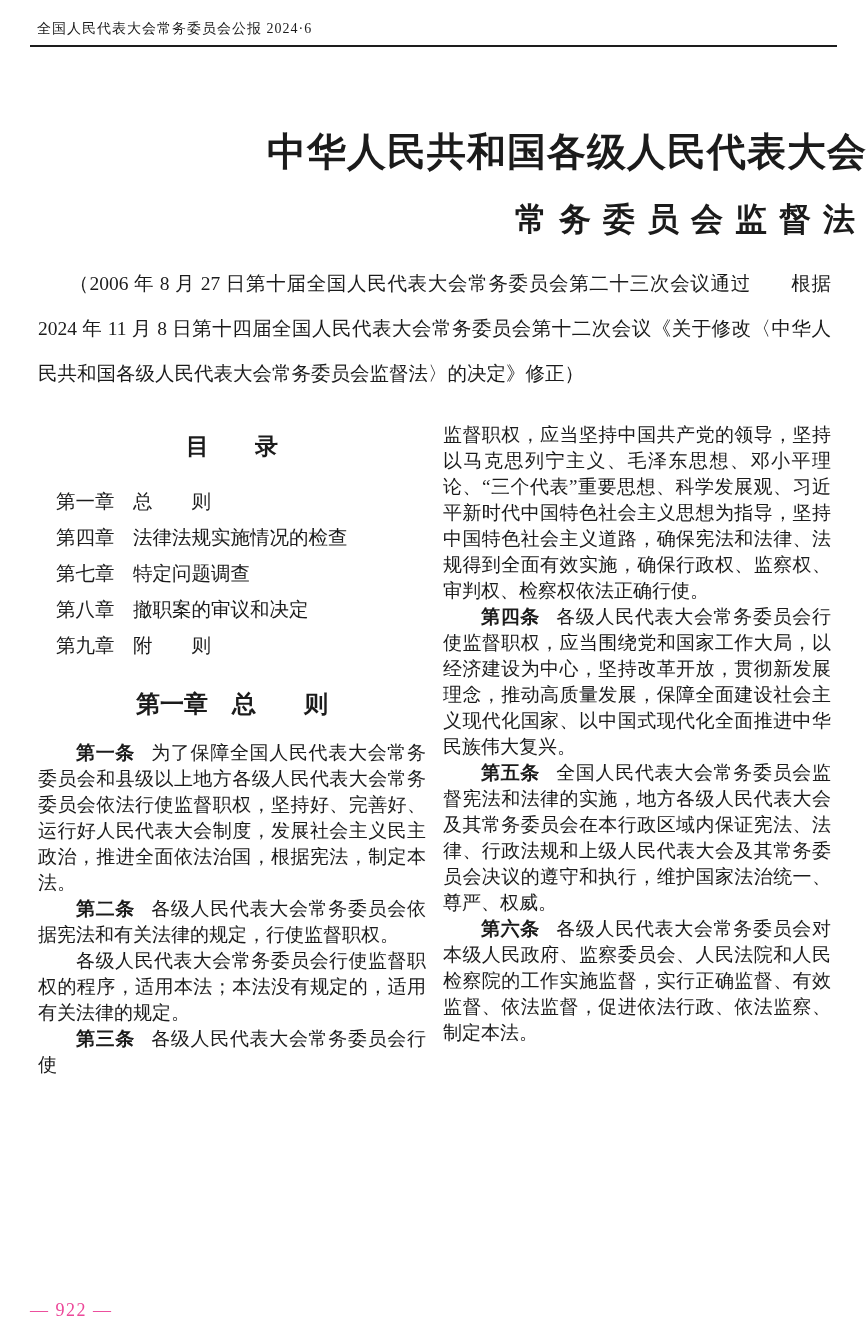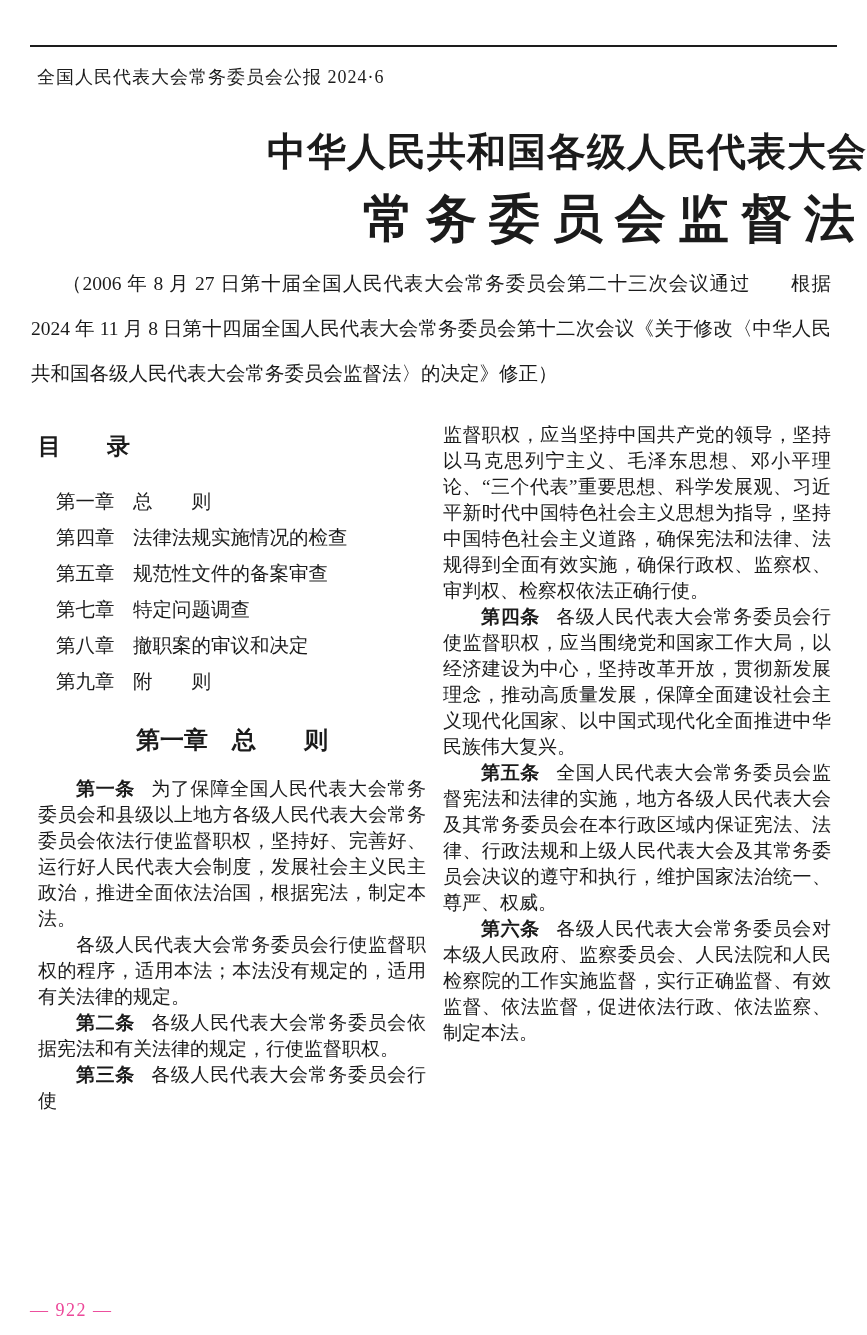--- a/index.html
+++ b/index.html
@@ -9,58 +9,58 @@
     font-family: "Liberation Serif", "DejaVu Serif", serif;
     color: #1b1b1b;
     position: relative;
     overflow: hidden;
   }
   .page { position: absolute; inset: 0; }
 
   
   .running-header {
     position: absolute; top: 17px; left: 37px;
-    font-size: 18px; line-height: 24px; letter-spacing: 1px;
+    font-size: 14px; line-height: 24px; letter-spacing: 1px;
     white-space: nowrap;
-    margin-top: 48px;
   }
   .header-rule {
     position: absolute; top: 45px; left: 30px; right: 30px;
     height: 2px; background: #1d1d1d;
   }
 
   
   .doc-title { position: absolute; top: 126px; left: 0; right: 0; text-align: right; }
   .title-line1 {
     font-size: 39px; font-weight: 700; line-height: 52px;
     letter-spacing: 1px;
   }
   .title-line2 {
     margin-top: 16px;
-    font-size: 51px; font-weight: 700; line-height: 50px;
+    font-size: 32px; font-weight: 700; line-height: 50px;
     letter-spacing: 12px; padding-left: 21px; 
   }
 
   
   .preamble {
-    position: absolute; top: 261px; left: 31px; right: 36px;
+    position: absolute; top: 261px; left: 38px; right: 36px;
     margin: 0;
     font-size: 19.5px; line-height: 45px;
     text-align: justify; text-indent: 1.6em;
   }
 
   
   .columns {
     position: absolute; top: 422px; left: 38px; right: 36px; bottom: 44px;
     display: flex; justify-content: space-between;
   }
   .col { width: 388px; }
 
   .toc-heading {
     margin: 10px 0 22px;
+    text-align: center;
     font-size: 23px; font-weight: 700; line-height: 30px;
   }
   .toc-item {
     font-size: 19.5px; line-height: 36px;
     padding-left: 18px;
     white-space: nowrap;
   }
   .toc-chapter { margin-right: 0.95em; }
 
   .section-heading {
@@ -110,23 +110,20 @@
           <div class="toc-item">
             <span class="toc-chapter">第一章</span><span class="toc-title">总　　则</span>
           </div>
 
 
 
           <div class="toc-item">
             <span class="toc-chapter">第四章</span><span class="toc-title">法律法规实施情况的检查</span>
           </div>
 
-          <div class="toc-item">
-            <span class="toc-chapter">第五章</span><span class="toc-title">规范性文件的备案审查</span>
-          </div>
 
 
           <div class="toc-item">
             <span class="toc-chapter">第七章</span><span class="toc-title">特定问题调查</span>
           </div>
 
           <div class="toc-item">
             <span class="toc-chapter">第八章</span><span class="toc-title">撤职案的审议和决定</span>
           </div>
 
@@ -134,23 +131,23 @@
             <span class="toc-chapter">第九章</span><span class="toc-title">附　　则</span>
           </div>
         </div>
 
       <div class="section-heading">第一章　总　　则</div>
 
       <div class="paras">
 
           <p class="para"><b class="art-label">第一条</b><span>为了保障全国人民代表大会常务委员会和县级以上地方各级人民代表大会常务委员会依法行使监督职权，坚持好、完善好、运行好人民代表大会制度，发展社会主义民主政治，推进全面依法治国，根据宪法，制定本法。</span></p>
 
+          <p class="para"><b class="art-label">第二条</b><span>各级人民代表大会常务委员会依据宪法和有关法律的规定，行使监督职权。</span></p>
+
           <p class="para"><span>各级人民代表大会常务委员会行使监督职权的程序，适用本法；本法没有规定的，适用有关法律的规定。</span></p>
-
-          <p class="para"><b class="art-label">第二条</b><span>各级人民代表大会常务委员会依据宪法和有关法律的规定，行使监督职权。</span></p>
 
           <p class="para"><b class="art-label">第三条</b><span>各级人民代表大会常务委员会行使</span></p>
         </div>
     </div>
 
     <div class="col col-right">
       <div class="paras">
 
           <p class="para no-indent"><span>监督职权，应当坚持中国共产党的领导，坚持以马克思列宁主义、毛泽东思想、邓小平理论、“三个代表”重要思想、科学发展观、习近平新时代中国特色社会主义思想为指导，坚持中国特色社会主义道路，确保宪法和法律、法规得到全面有效实施，确保行政权、监察权、审判权、检察权依法正确行使。</span></p>
 

